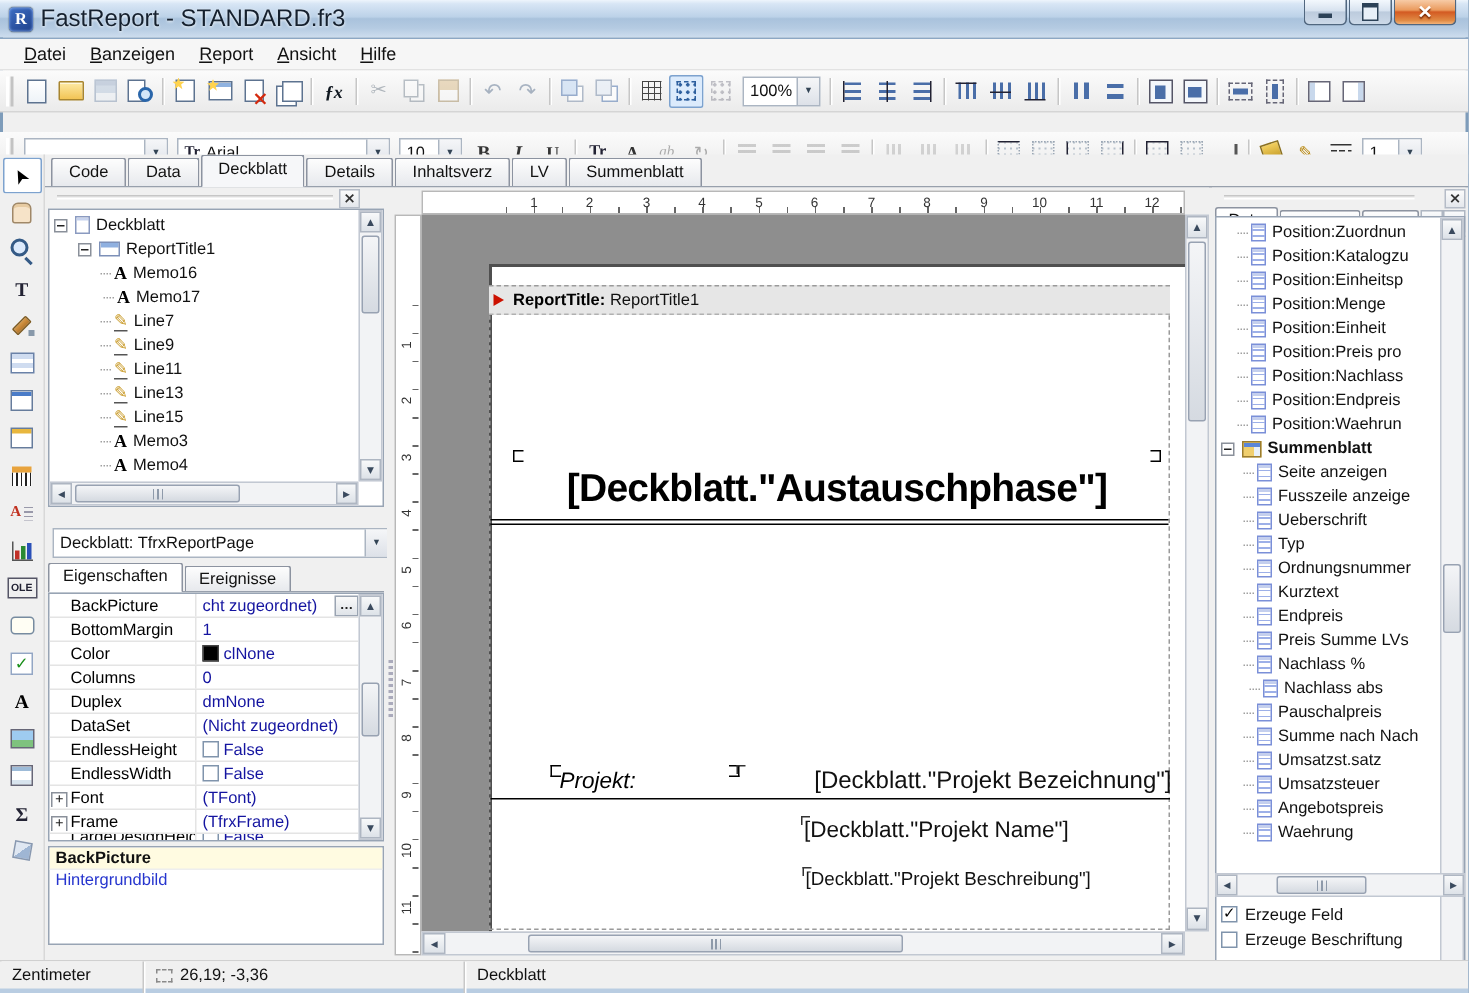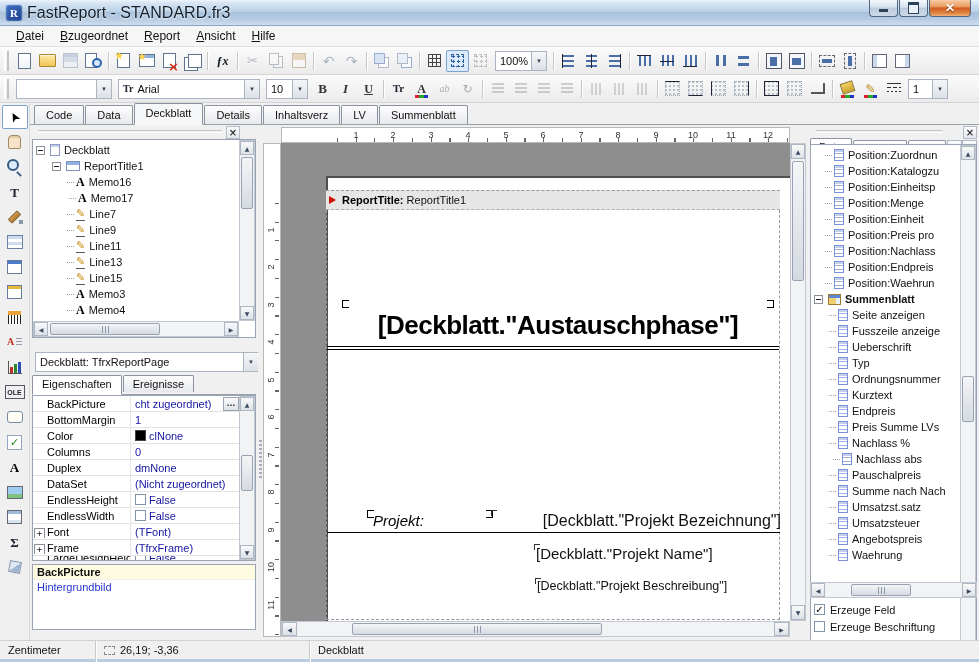--- a/index.html
+++ b/index.html
@@ -26,21 +26,21 @@
     color:#fff;font:bold 12px/1 "Liberation Sans",sans-serif;text-shadow:0 1px 1px #7a2d08;}
   
   .menubar{position:absolute;left:0;top:26px;right:0;height:21px;background:#f6f6f6;
     border-bottom:1px solid #e2e2e2;display:flex;align-items:center;padding-left:8px;}
   .mitem{padding:2px 8px;font-size:12px;color:#111;}
   .mitem u{text-decoration:underline;}
   
   .tbrow{position:absolute;left:0;right:0;display:flex;align-items:center;
     background:linear-gradient(#fbfbfb,#ebebeb);border-bottom:1px solid #d5d5d5;padding-left:2px;}
   .tb1{top:47px;height:28px;}
-  .tb2{top:75px;height:28px;}
+  .tb2{top:88px;height:28px;}
   .grip{width:5px;height:20px;border-left:2px solid #fff;border-right:2px solid #c3c3c3;margin:0 4px 0 2px;flex:none;}
   .tbi{position:relative;display:flex;align-items:center;justify-content:center;width:23px;height:22px;
     border-radius:2px;font:bold 11px/1 "DejaVu Sans",sans-serif;color:#333;flex:none;}
   .tbi.tsep{width:7px;height:22px;border:none;background:none;}
   .tbi.tsep::before{content:"";width:1px;height:18px;background:#c6c6c6;box-shadow:1px 0 0 #fff;}
   .dis{opacity:.38;}
   .dim{opacity:.75;}
   .on{background:#dcebfc;box-shadow:inset 0 0 0 1px #7da2ce;}
   
   .icn-page::before{content:"";width:11px;height:14px;background:linear-gradient(#fff,#eef3f8);border:1px solid #5d7390;}
@@ -174,21 +174,21 @@
   
   .sb{position:absolute;background:#f2f3f5;border:1px solid #c2c8d2;}
   .sbtn{position:absolute;background:linear-gradient(#f8f9fa,#dde2e8);border:1px solid #aeb6c2;display:grid;place-items:center;
     font-size:6px;color:#3a4a5e;font-family:"DejaVu Sans",sans-serif;}
   .thumb{position:absolute;background:linear-gradient(#f4f5f7,#d5dae1);border:1px solid #98a2b2;border-radius:2px;}
   .thumb.h{background:linear-gradient(180deg,#f4f5f7,#d5dae1);}
   .thumb .gripdots{position:absolute;inset:0;display:grid;place-items:center;}
   .thumb .gripdots::before{content:"";width:7px;height:7px;background:repeating-linear-gradient(90deg,#8e9aaa 0 1px,transparent 1px 3px);}
   
   .objcombo{position:absolute;left:2px;top:227px;width:224px;height:20px;}
-  .itabs{position:absolute;left:2px;top:250px;width:224px;height:20px;display:flex;border-bottom:1px solid #98a0ac;}
+  .itabs{position:absolute;left:2px;top:250px;width:224px;height:20px;display:flex;align-items:flex-end;border-bottom:1px solid #98a0ac;}
   .itab{height:17px;padding:2px 9px 0;margin-right:1px;border:1px solid #8c93a0;border-bottom:none;border-radius:2px 2px 0 0;
     background:linear-gradient(#fdfdfd,#e7e9ed);font-size:11px;white-space:nowrap;}
   .itab.active{height:20px;background:#fff;margin-bottom:-1px;border-bottom:1px solid #fff;}
   .pgrid{left:2px;top:270px;width:224px;height:166px;}
   .prow{display:flex;align-items:center;height:16px;border-bottom:1px solid #e4e4e4;font-size:11px;}
   .prow.k-clip{height:5px;overflow:hidden;}
   .pname{width:97px;flex:none;padding-left:14px;position:relative;white-space:nowrap;overflow:hidden;color:#000;}
   .k-expand .pname::before{content:"+";position:absolute;left:1px;top:2px;width:9px;height:9px;border:1px solid #8a909a;
     background:#fff;font:9px/9px "DejaVu Sans Mono",monospace;text-align:center;color:#222;}
   .pval{flex:1;display:flex;align-items:center;border-left:1px solid #e4e4e4;height:100%;padding-left:4px;
@@ -281,21 +281,21 @@
       <div class="wbtn min"></div>
       <div class="wbtn max"></div>
       <div class="wbtn close">✕</div>
     </div>
   </div>
 
   <div class="menubar">
 
       <span class="mitem"><u>D</u><span>atei</span></span>
 
-      <span class="mitem"><u>B</u><span>zugeordnet</span></span>
+      <span class="mitem"><u>B</u><span>anzeigen</span></span>
 
       <span class="mitem"><u>R</u><span>eport</span></span>
 
       <span class="mitem"><u>A</u><span>nsicht</span></span>
 
       <span class="mitem"><u>H</u><span>ilfe</span></span>
 
   </div>
 
   <div class="tbrow tb1">

